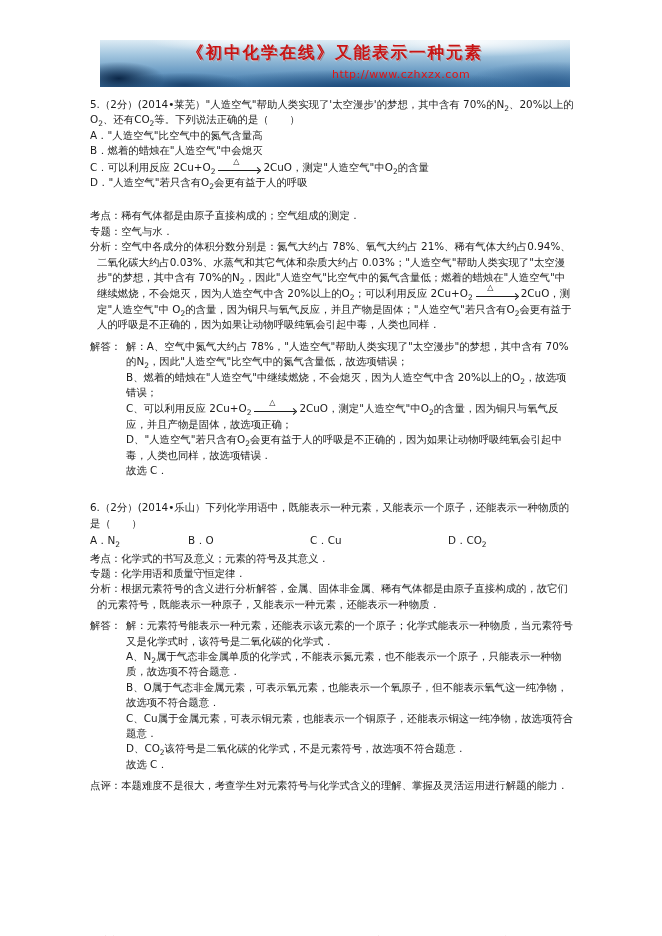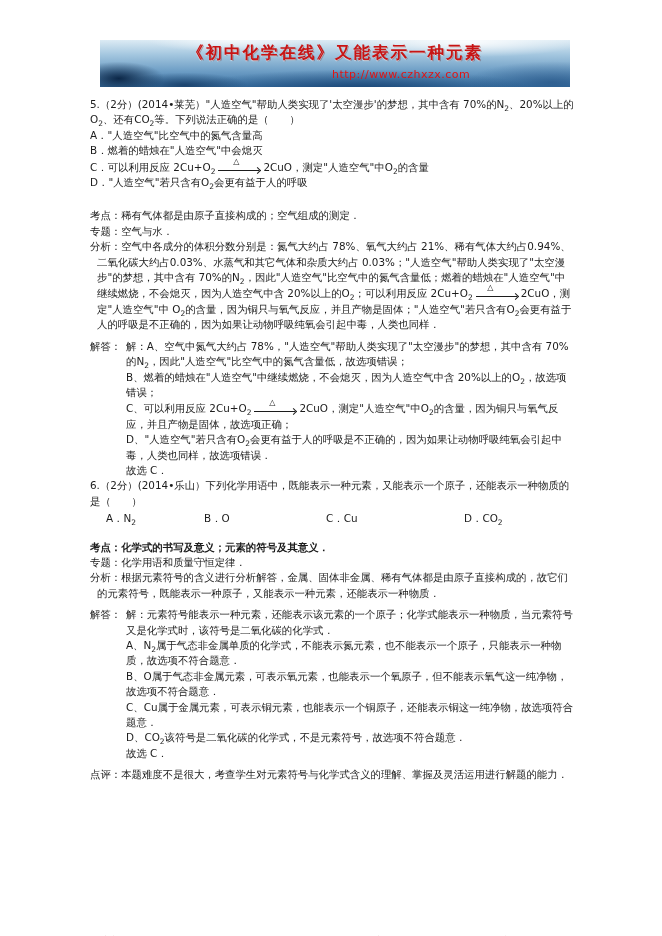--- a/index.html
+++ b/index.html
@@ -40,33 +40,33 @@
   
   .content { margin: 10px 88px 0 90px; }
   sub { font-size: 7.5px; line-height: 0; vertical-align: -2.5px; }
 
   .qa.hang { padding-left: 7px; text-indent: -7px; }
   .qa.col  { display: flex; align-items: flex-start; }
   .qa.col > .qa-label { flex: 0 0 36px; }
   .qa.col .qa-body { flex: 1; }
 
   .options-row { display: flex; }
-  .opt-cell:nth-child(1) { width: 98px; margin-left: 16px; }
+  .opt-cell:nth-child(1) { width: 98px; }
   .opt-cell:nth-child(2) { width: 122px; }
   .opt-cell:nth-child(3) { width: 138px; }
   .opt-cell:nth-child(4) { flex: 1; }
 
   
   [data-name="q5-stem"]    { margin-top: 10px; }
   [data-name="q5-points"]  { margin-top: 18px; }
   [data-name="q5-answer"]  { margin-top: 6px; }
   [data-name="q5-comment"] { margin-top: 6px; }
-  [data-name="q6-stem"]    { }
+  [data-name="q6-stem"]    { margin-top: 22px; }
   [data-name="q6-options"] { margin-top: 2px; }
-  [data-name="q6-points"]  { margin-top: 13px; font-weight: bold; }
+  [data-name="q6-points"]  { margin-top: 2px; }
   [data-name="q6-answer"]  { margin-top: 6px; }
   [data-name="q6-comment"] { margin-top: 6px; }
 
   
   .rxn-arrow {
     display: inline-block; position: relative;
     width: 42px; height: 15px; margin: 0 3px; vertical-align: -3px;
   }
   .rxn-arrow .delta {
     position: absolute; left: 0; right: 6px; top: -1px; text-align: center;

